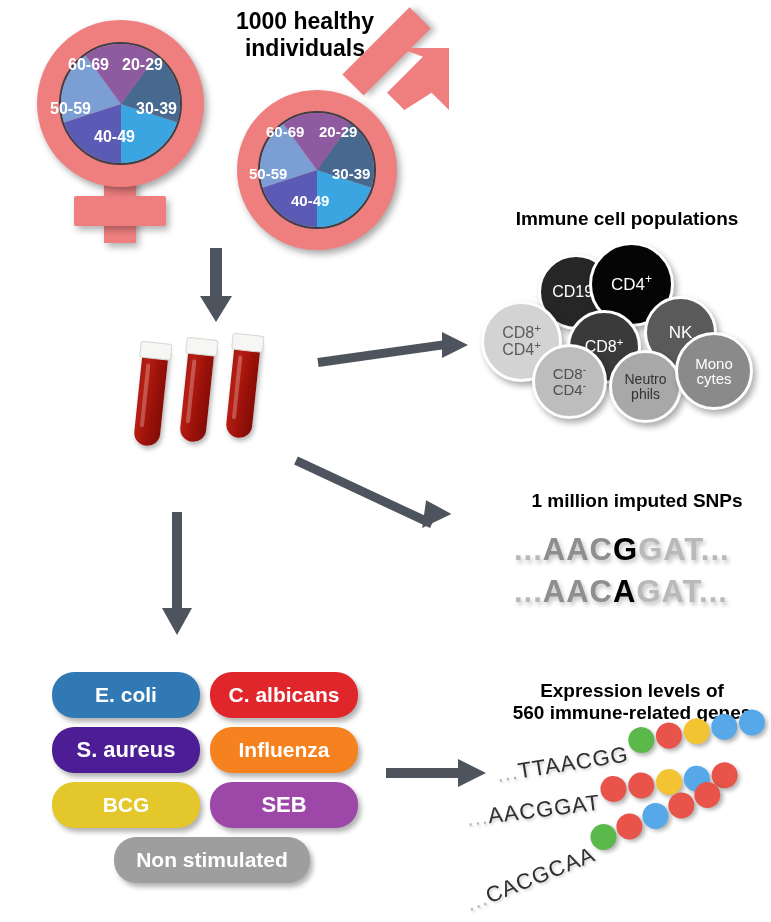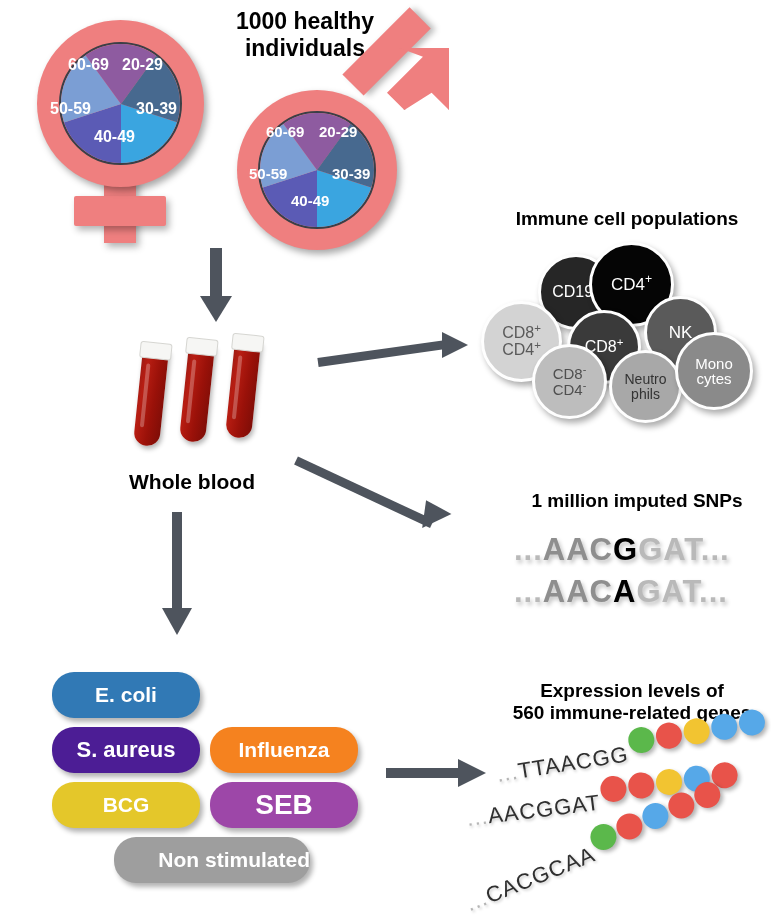--- a/index.html
+++ b/index.html
@@ -131,21 +131,20 @@
       <div class="tcap" style="left:-3px;top:-6px;width:32px;height:17px;"></div>
       <div class="tshine" style="left:5px;top:16px;width:4px;height:64px;"></div>
     </div>
     <div class="tube" style="left:98px;top:4px;width:26px;height:98px;transform:rotate(6deg);">
       <div class="tbody"></div>
       <div class="tcap" style="left:-3px;top:-6px;width:32px;height:17px;"></div>
       <div class="tshine" style="left:5px;top:16px;width:4px;height:64px;"></div>
     </div>
   </div>
 
-  <div class="ttl abs" style="left:75px;top:470px;width:190px;font-size:21px;">Whole blood</div>
 
   <div class="arrow" style="left:296px;top:330px;width:160px;height:50px;">
     <div class="ashaft" style="left:0;top:28px;width:130px;height:9px;transform:rotate(-8deg);transform-origin:0 50%;"></div>
     <div class="ahead" style="left:124px;top:2px;border-top:13px solid transparent;
                 border-bottom:13px solid transparent;border-left:26px solid #4e545d;"></div>
   </div>
 
   <div class="arrow" style="left:274px;top:448px;width:180px;height:90px;">
     <div class="ashaft" style="left:0;top:8px;width:150px;height:9px;transform:rotate(25deg);transform-origin:0 50%;"></div>
     <div class="ahead" style="left:128px;top:54px;border-top:10px solid transparent;
@@ -221,36 +220,39 @@
   </div>
 
   <div class="snpline" style="left:492px;top:532px;font-size:31px;">
     <span class="snpdim">...</span><span class="snpmid">AAC</span><span class="snphot">G</span><span class="snpdim">GAT</span><span class="snpdim">...</span>
   </div>
 
   <div style="position:absolute;left:30px;top:672px;width:320px;height:220px;">
     <div class="pill" style="left:0;top:0;width:148px;height:46px;background:#3179b5;font-size:21px;">
       <span>E. coli</span>
       </div>
+    <div class="pill" style="left:158px;top:0;width:148px;height:46px;background:#e0252b;font-size:21px;">
+      <span>C. albicans</span>
+      </div>
 
     <div class="pill" style="left:0;top:55px;width:148px;height:46px;background:#4c1d95;font-size:22px;">
       <span>S. aureus</span>
       </div>
     <div class="pill" style="left:0;top:110px;width:148px;height:46px;background:#e4c72a;font-size:21px;">
       <span>BCG</span>
       </div>
 
     <div class="pill" style="left:158px;top:55px;width:148px;height:46px;background:#f5821f;font-size:21px;">
       <span>Influenza</span>
       </div>
-    <div class="pill" style="left:158px;top:110px;width:148px;height:46px;background:#9d47a8;font-size:28px;">
+    <div class="pill" style="left:158px;top:110px;width:148px;height:46px;background:#9d47a8;font-size:22px;">
       <span>SEB</span>
       </div>
 
-    <div class="pill" style="left:62px;top:165px;width:196px;height:46px;background:#9e9e9e;font-size:21px;justify-content:flex-end;">
+    <div class="pill" style="left:62px;top:165px;width:196px;height:46px;background:#9e9e9e;font-size:21px;">
       <span>Non stimulated</span>
       </div>
   </div>
 
   <div class="arrow" style="left:364px;top:758px;width:110px;height:34px;">
     <div class="ashaft" style="left:0;top:10px;width:76px;height:10px;"></div>
     <div class="ahead" style="left:72px;top:1px;border-top:14px solid transparent;
                 border-bottom:14px solid transparent;border-left:28px solid #4e545d;"></div>
   </div>
 

